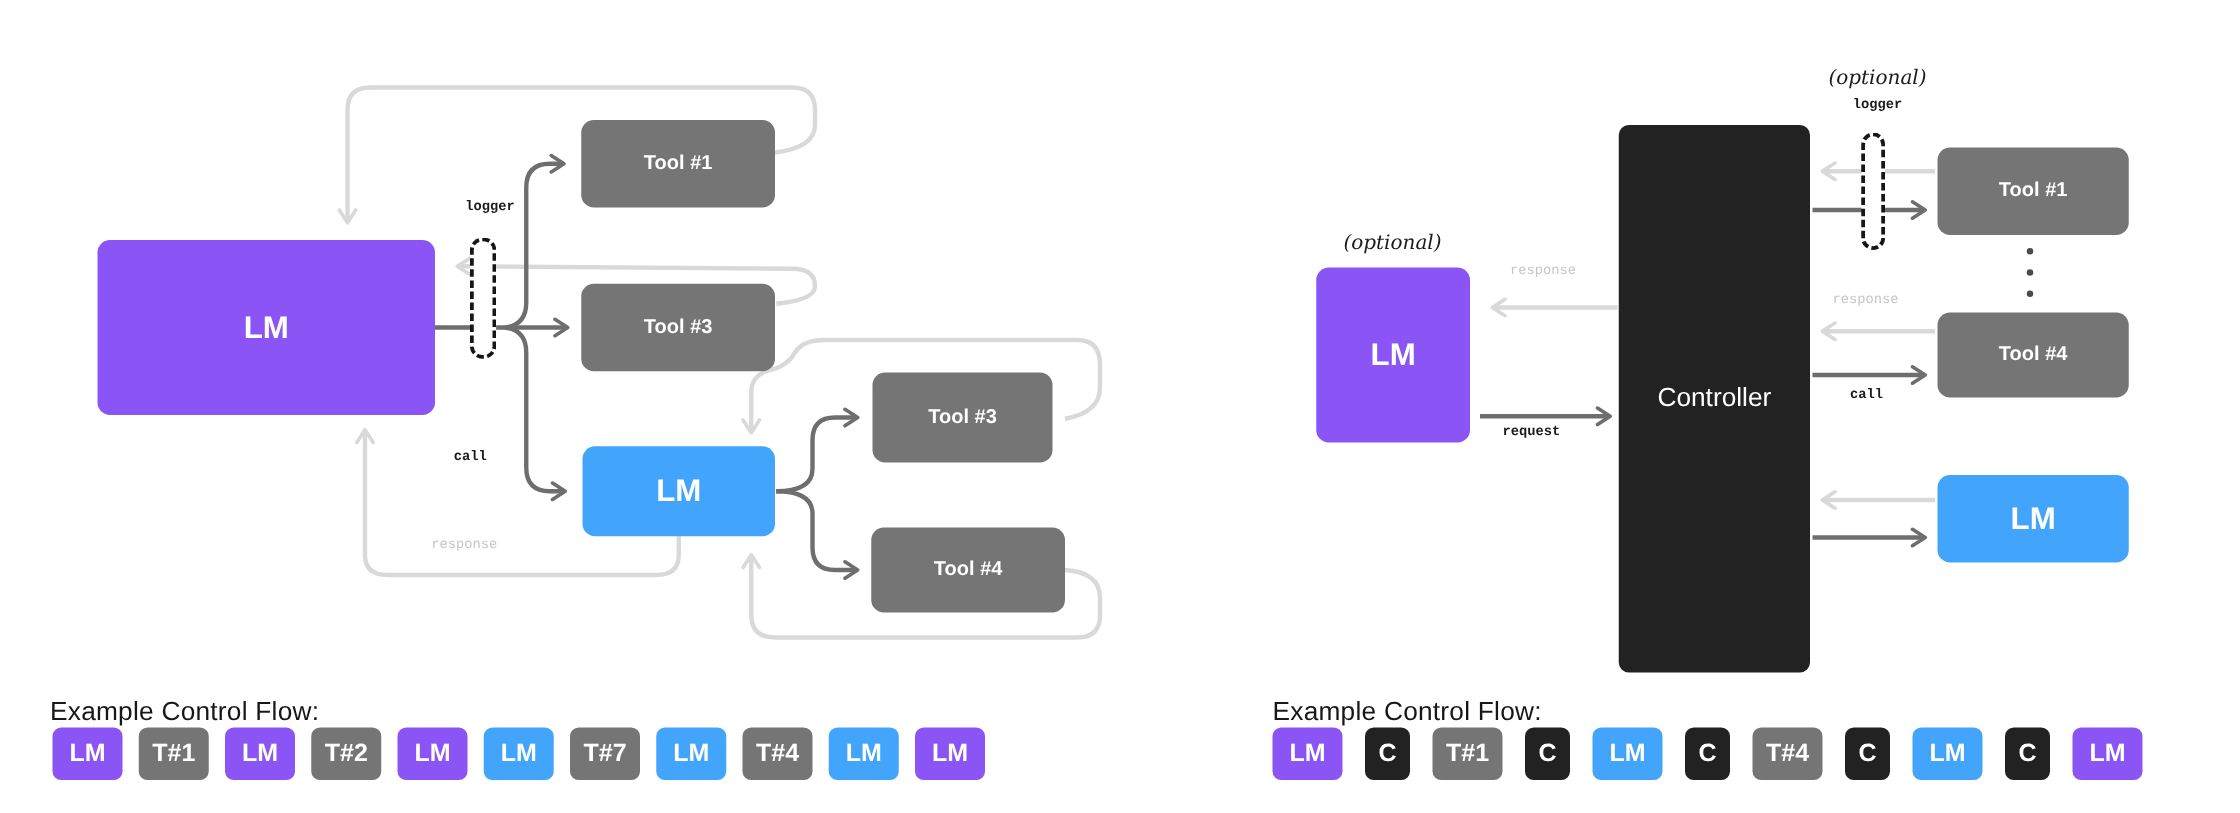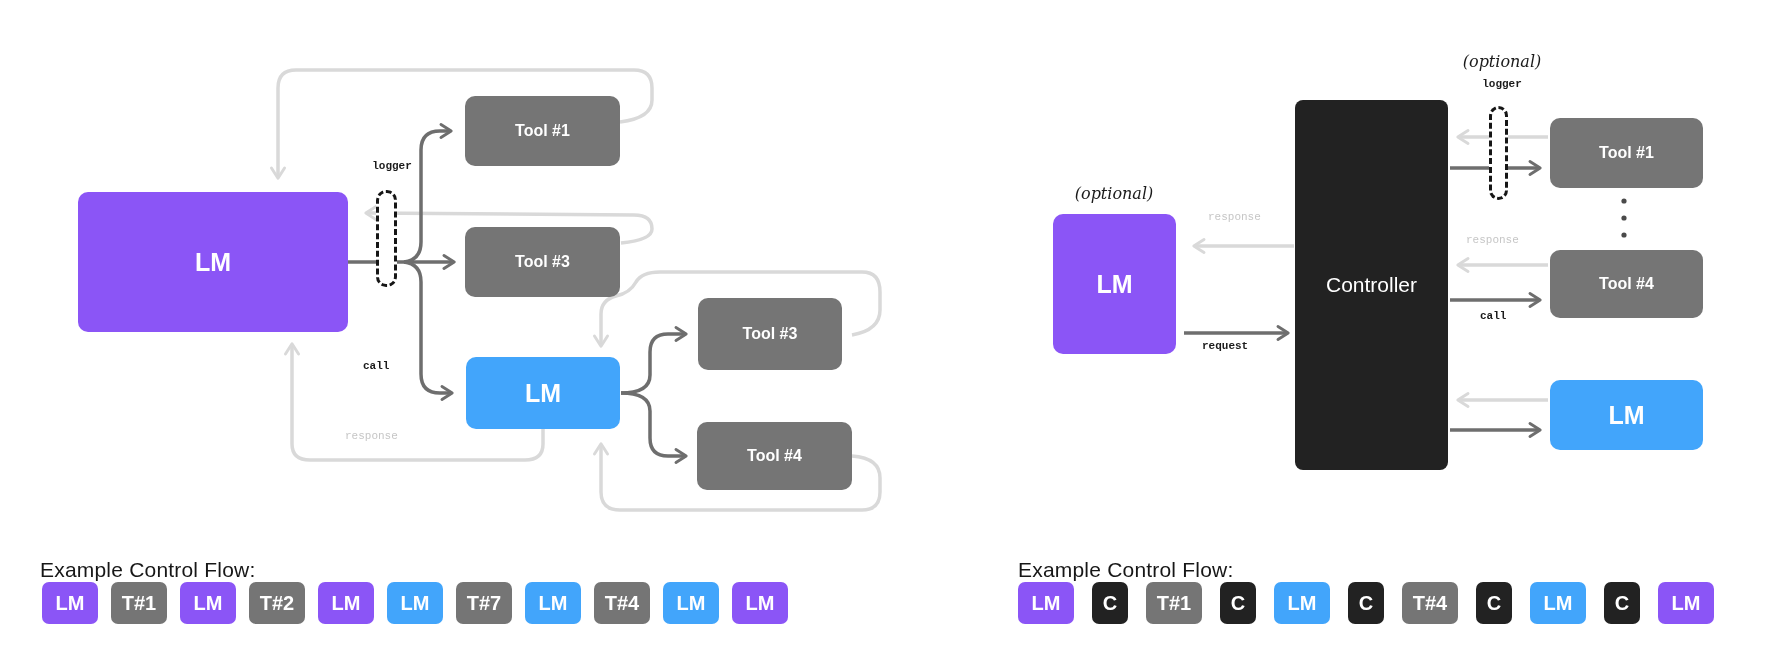--- a/index.html
+++ b/index.html
@@ -105,21 +105,21 @@
       <span class="badge b-blue">LM</span>
       <span class="badge b-gray">T#7</span>
       <span class="badge b-blue">LM</span>
       <span class="badge b-gray">T#4</span>
       <span class="badge b-blue">LM</span>
       <span class="badge b-purple">LM</span>
     </div>
 
   <div class="hand" style="left:1050px;top:184px;width:128px;">(optional)</div>
   <div class="node bg-purple big-label" style="left:1053px;top:214px;width:123px;height:140px;">LM</div>
-  <div class="node bg-ink ctrl-label" style="left:1295px;top:100px;width:153px;height:370px;border-radius:8px;">Controller</div>
+  <div class="node bg-ink ctrl-label" style="left:1295px;top:100px;width:153px;height:438px;border-radius:8px;">Controller</div>
 
   <div class="hand" style="left:1450px;top:52px;width:104px;">(optional)</div>
   <div class="mono" style="left:1450px;top:78px;width:104px;text-align:center;">logger</div>
   <div class="capsule" style="left:1489px;top:106px;width:19px;height:94px;"></div>
 
   <div class="node bg-gray tool-label" style="left:1550px;top:118px;width:153px;height:70px;">Tool #1</div>
   <div class="node bg-gray tool-label" style="left:1550px;top:250px;width:153px;height:68px;">Tool #4</div>
   <div class="node bg-blue big-label" style="left:1550px;top:380px;width:153px;height:70px;">LM</div>
 
   <div class="mono muted" style="left:1208px;top:211px;">response</div>

